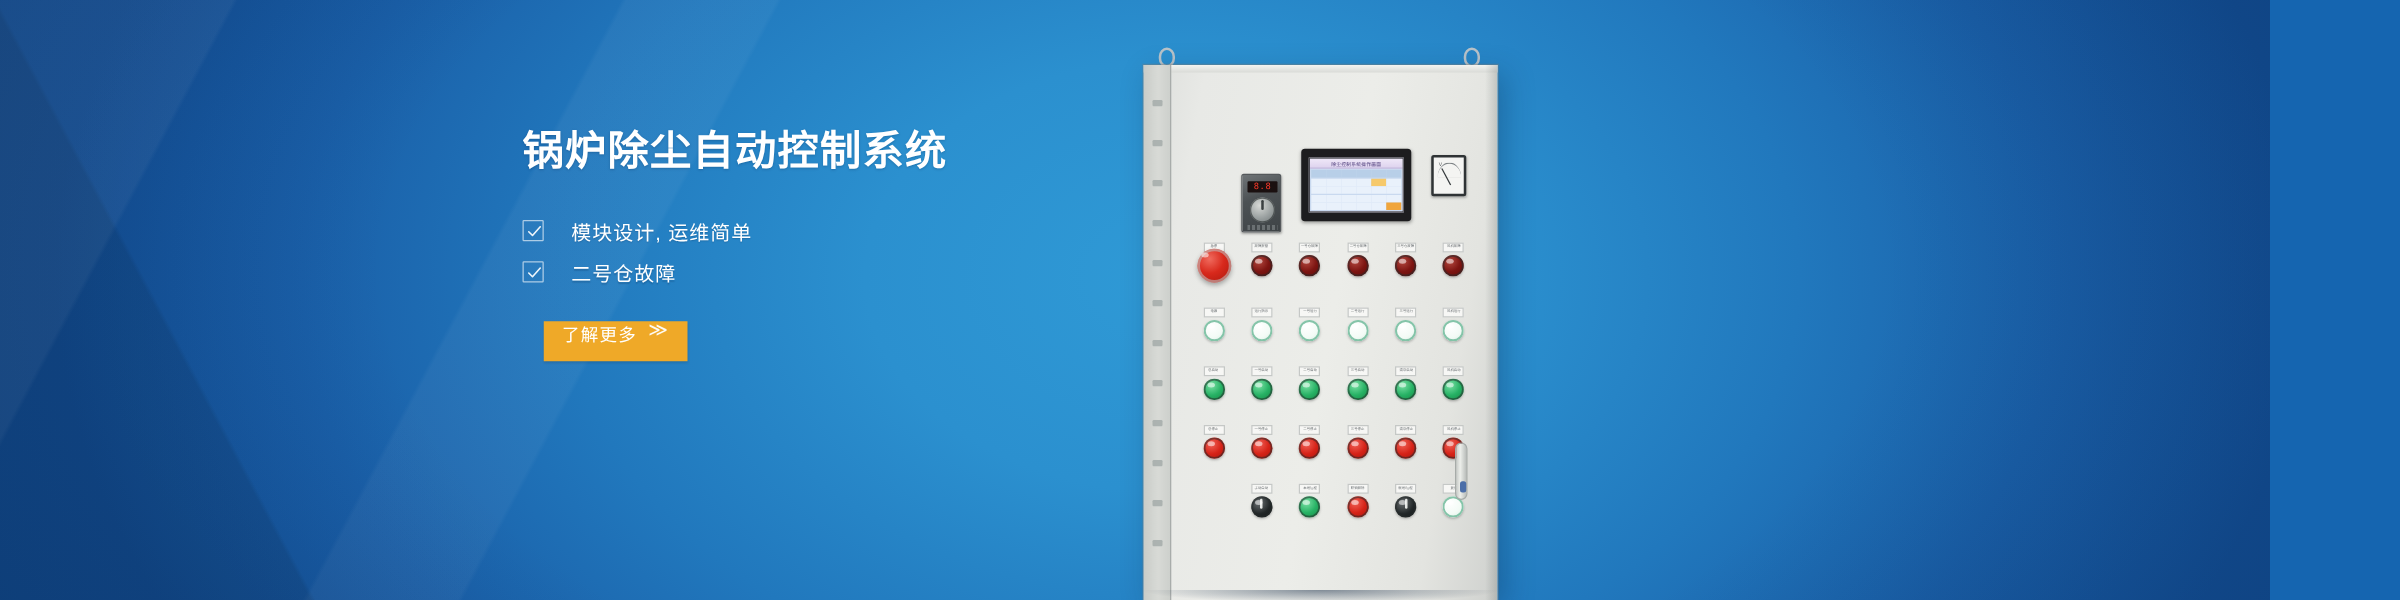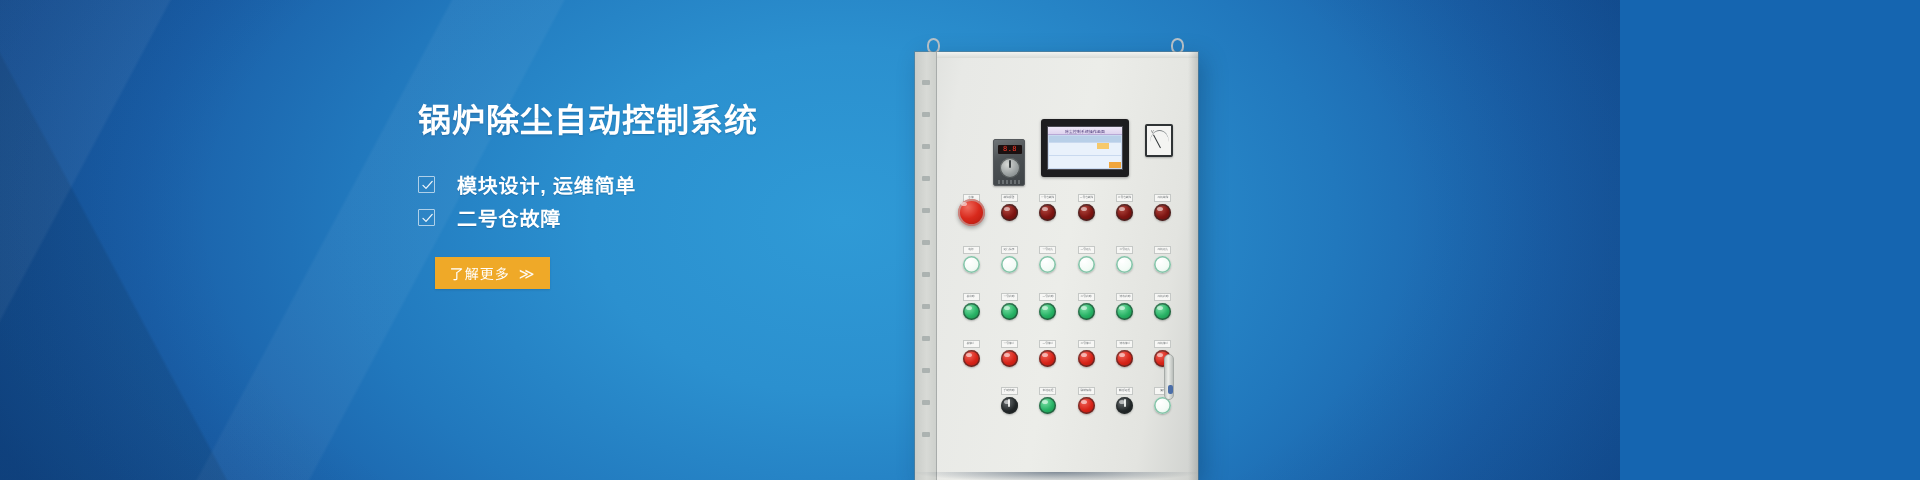--- a/index.html
+++ b/index.html
@@ -6,21 +6,21 @@
   * { margin:0; padding:0; box-sizing:border-box; }
   html,body { width:1920px; height:480px; overflow:hidden; }
   body {
     font-family:"Liberation Sans","DejaVu Sans",sans-serif;
     background:#1565b0;
   }
 
   
   .banner{
     position:relative;
-    width:1620px; height:480px;
+    width:1816px; height:480px;
     overflow:hidden;
     background:
       radial-gradient(ellipse 900px 620px at 52% 46%, #2f9ad6 0%, #2b90cf 28%, #2178bd 55%, #1a5fa8 78%, #134e95 100%);
   }
   
   .banner::before{
     content:"";
     position:absolute; inset:0;
     background:
       linear-gradient(118deg, rgba(255,255,255,.055) 0 9%, rgba(255,255,255,0) 9.2% 24%,
@@ -66,30 +66,29 @@
     width:17px; height:17px;
     flex:0 0 17px;
     border:1px solid rgba(255,255,255,.62);
     margin-right:22px;
     position:relative;
     border-radius:1px;
   }
   .chk svg{ position:absolute; left:2px; top:2px; }
   .feat-label{
     color:#ffffff;
-    font-size:20px;
+    font-size:16px;
     letter-spacing:.8px;
     white-space:nowrap;
     text-shadow:0 1px 1px rgba(0,30,70,.22);
-    font-weight:bold;
   }
 
   .cta{
     display:inline-flex;
-    align-items:center;
+    align-items:flex-start;
     justify-content:center;
     gap:9px;
     margin-top:23px;
     margin-left:17px;
     width:115px; height:32px;
     background:#efa928;
     color:#ffffff;
     font-size:14px;
     letter-spacing:1px;
     border:none;

